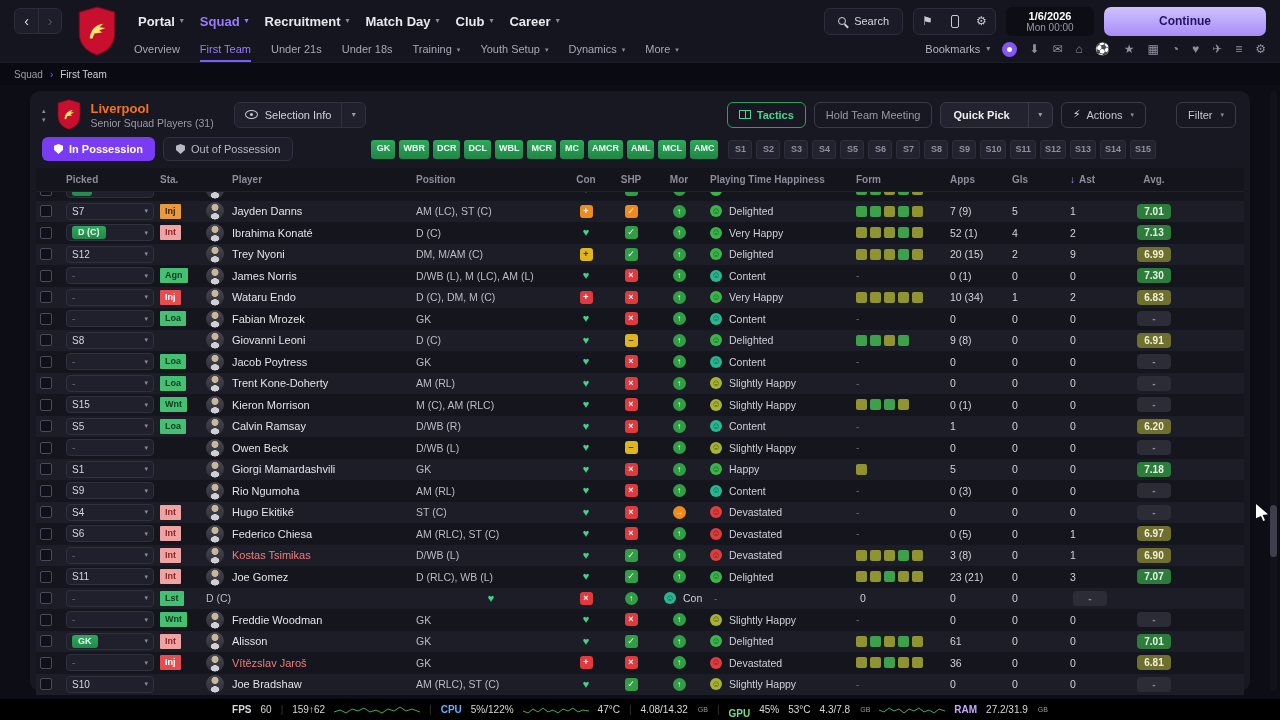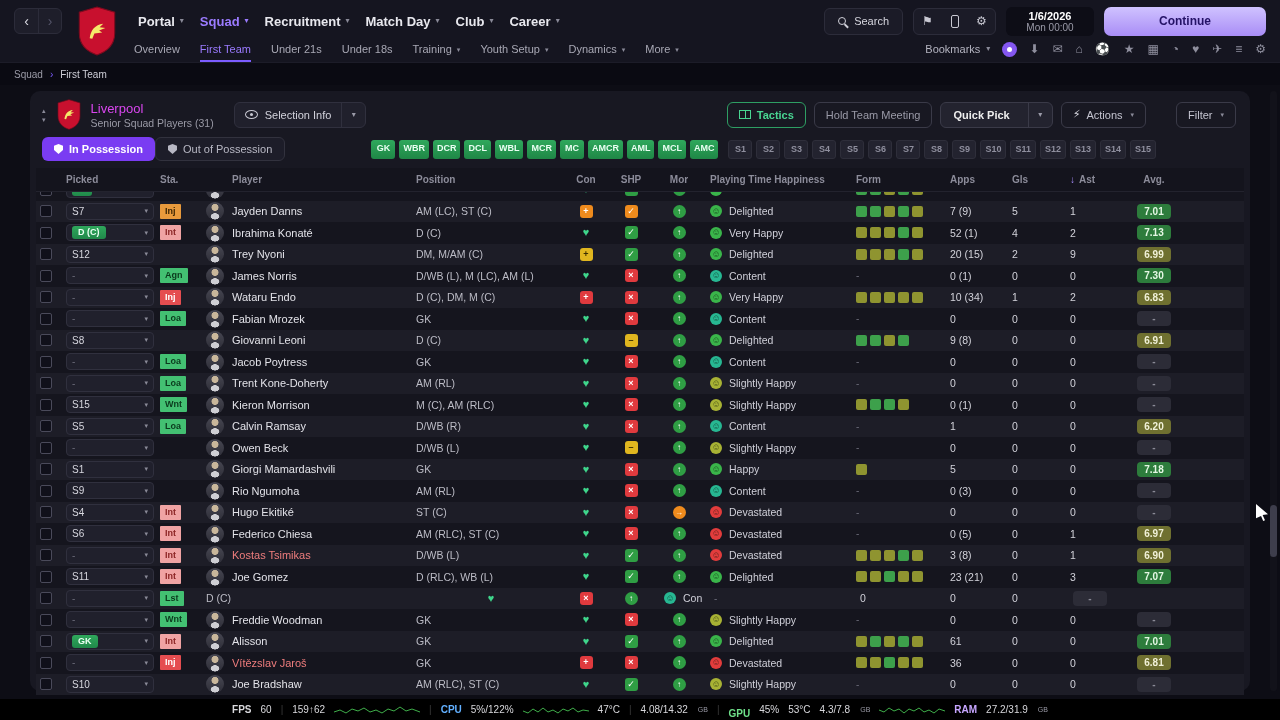--- a/index.html
+++ b/index.html
@@ -42,21 +42,21 @@
 .breadcrumbbar{height:23px;background:#0a0a12;display:flex;align-items:center;gap:7px;padding:0 14px;font-size:10px;color:#9a9aa6;border-top:1px solid #1c1c28;}
 .bc-sep{color:#7b5cff;}
 .bc-cur{color:#cfcfd8;}
 
 .content{position:relative;height:614px;}
 .panel{position:absolute;left:30px;right:30px;top:6px;height:600px;background:#181822;border-radius:10px;}
 .panel-head{display:flex;align-items:center;padding:8px 14px 4px 12px;}
 .collapse{display:flex;flex-direction:column;gap:2px;margin-right:10px;color:#8a8a98;font-size:7px;line-height:1;cursor:pointer;}
 .crest-sm{width:26px;height:31px;flex:none;}
 .titles{margin-left:9px;}
-.club{font-size:13px;font-weight:400;color:#d946ef;}
+.club{font-size:13px;font-weight:700;color:#f97316;}
 .subtitle{font-size:10.5px;color:#9a9aa6;margin-top:1px;}
 .selinfo{margin-left:20px;display:flex;align-items:center;height:26px;background:#20202c;border:1px solid #30303e;border-radius:6px;overflow:hidden;cursor:pointer;}
 .si-main{display:flex;align-items:center;gap:7px;padding:0 10px;font-size:11px;color:#d2d2dc;}
 .si-caret{width:24px;height:26px;display:flex;align-items:center;justify-content:center;border-left:1px solid #30303e;color:#9a9aa8;font-size:8px;}
 .eye{width:13px;height:9px;border:1px solid #c8c8d2;border-radius:50%;position:relative;}
 .eye::after{content:"";position:absolute;left:4px;right:4px;top:2px;bottom:2px;background:#c8c8d2;border-radius:50%;}
 .head-buttons{margin-left:auto;display:flex;gap:8px;align-items:center;}
 .hbtn{height:26px;display:flex;align-items:center;gap:6px;padding:0 11px;border-radius:6px;font-size:11px;cursor:pointer;border:1px solid #3a3a48;color:#c4c4d0;background:transparent;}
 .hbtn .caret{font-size:7px;margin-left:2px;}
 .hbtn.tactics{border-color:#2e9e63;color:#49d592;font-weight:700;}
@@ -65,21 +65,21 @@
 .hbtn.meeting{color:#9a9aa8;}
 .hbtn.quickpick{background:#23232f;padding:0;color:#eee;}
 .qp-main{padding:0 12px;display:flex;align-items:center;height:100%;font-weight:700;}
 .qp-caret{width:24px;height:100%;display:flex;align-items:center;justify-content:center;border-left:1px solid #3a3a48;font-size:8px;color:#9a9aa8;}
 .hbtn.filter{margin-left:22px;}
 .bolt{font-size:11px;color:#d8d8e0;}
 
 .toolbar{display:flex;align-items:center;padding:3px 14px 7px 12px;}
 .possbtn{height:24px;display:flex;align-items:center;gap:6px;padding:0 12px;border-radius:6px;font-size:11px;font-weight:700;cursor:pointer;}
 .possbtn.in{background:#7a3cf2;color:#fff;}
-.possbtn.out{background:#1d1d29;border:1px solid #32323e;color:#b8b8c4;font-weight:400;}
+.possbtn.out{background:#1d1d29;border:1px solid #32323e;color:#b8b8c4;margin-left:8px;font-weight:400;}
 .shieldicon{width:9px;height:10px;background:currentColor;clip-path:polygon(50% 0,100% 18%,100% 60%,50% 100%,0 60%,0 18%);}
 .chipgroups{margin-left:auto;display:flex;gap:10px;margin-right:80px;}
 .chiprow{display:flex;gap:4px;}
 .chip{min-width:24px;padding:4px 4px;border-radius:3px;font-size:9px;font-weight:700;text-align:center;cursor:pointer;line-height:1;}
 .chip.green{background:linear-gradient(180deg,#2fa85c,#1f8746);color:#eafff3;}
 .chip.slot{background:#23232f;color:#8f8f9e;border:1px solid #2e2e3a;}
 
 .trow{display:grid;grid-template-columns:26px 94px 46px 210px 150px 40px 50px 46px 142px 90px 62px 58px 72px 56px 1fr;align-items:center;margin:0 6px;padding:0 4px;height:21.5px;}
 .thead{height:24px;background:#14141d;border-bottom:1px solid #23232e;color:#8c8c9a;font-size:10px;}
 .th{cursor:pointer;font-weight:bold;}

